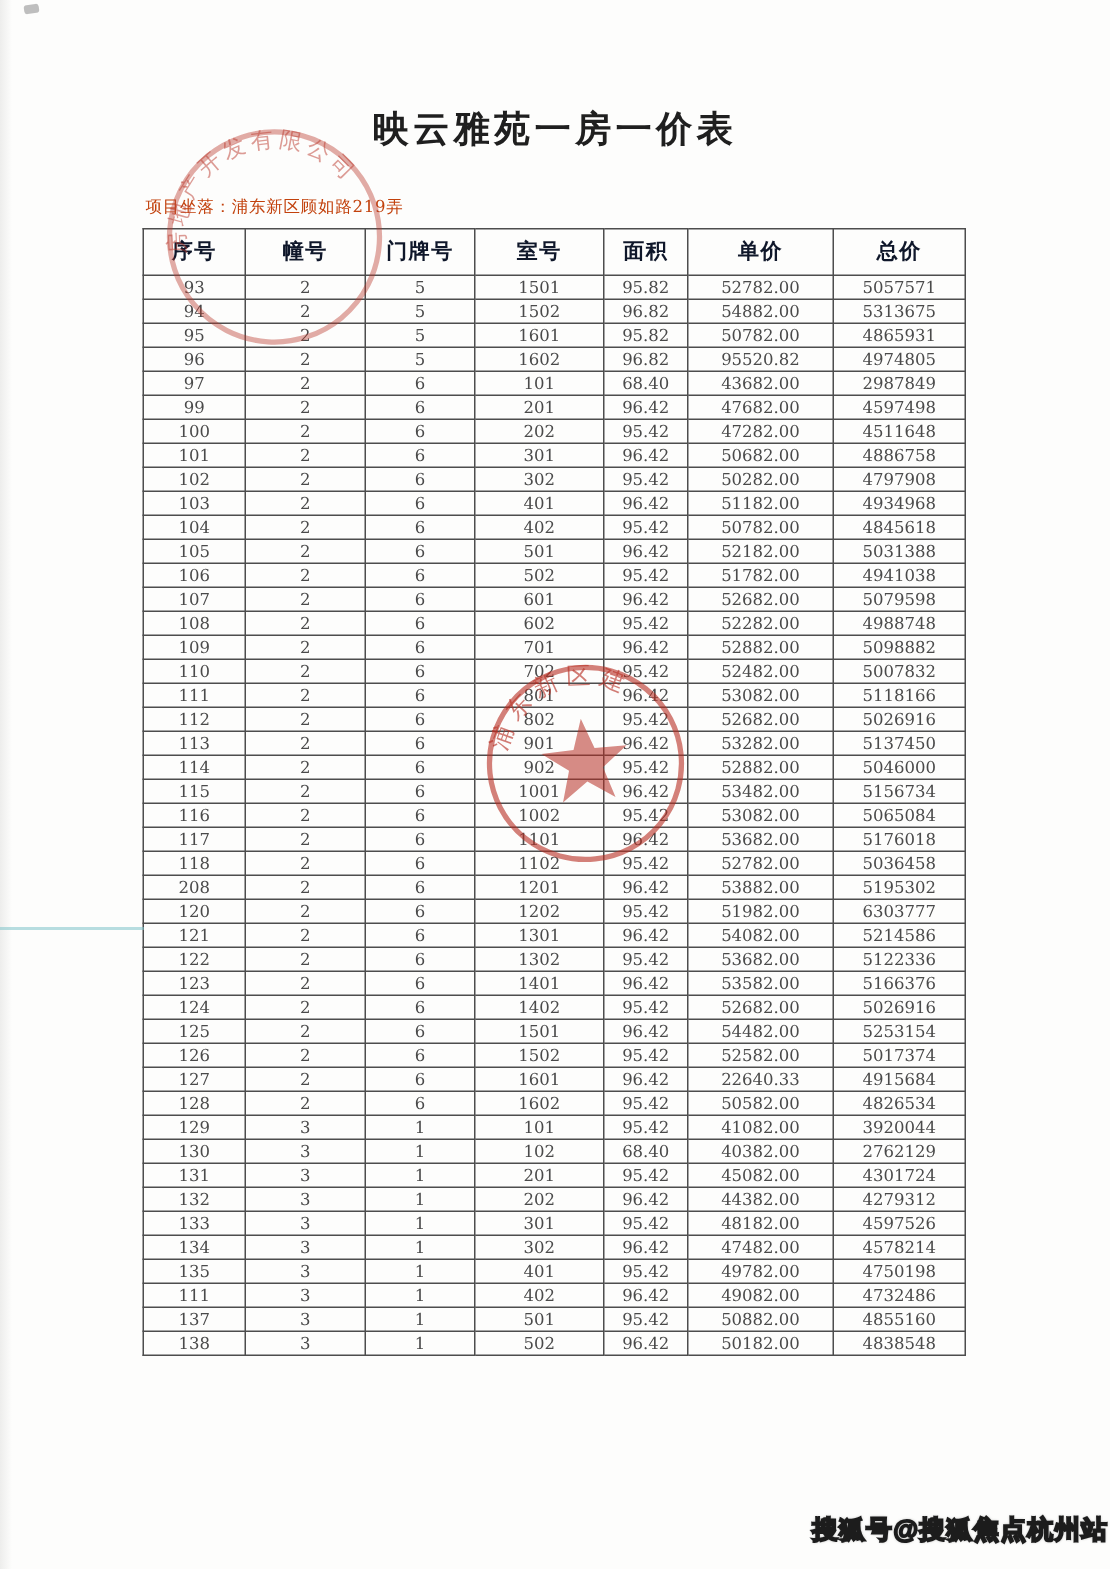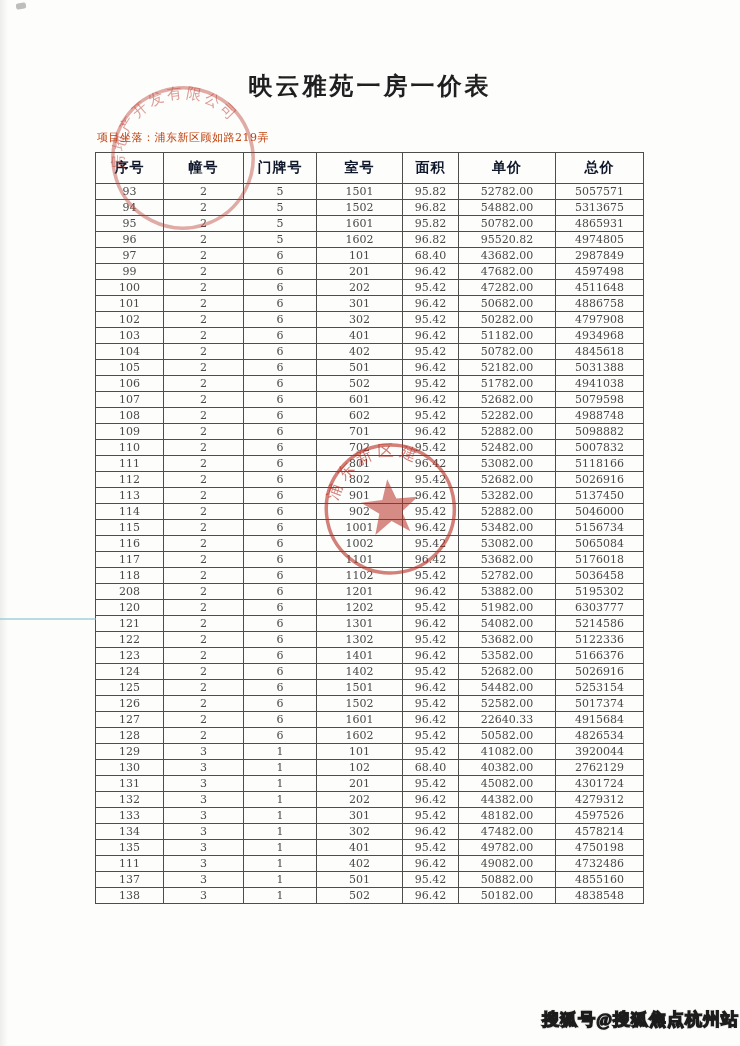--- a/index.html
+++ b/index.html
@@ -46,21 +46,21 @@
     color:#4a4a4a;
     padding:0;
   }
   
   .seal { position:absolute; pointer-events:none; }
   .seal-top-left { top:73px; left:98px; width:170px; height:170px; transform:rotate(-18deg); }
   .seal-middle   { top:431px; left:315px; width:150px; height:150px; transform:rotate(-6deg); }
   
   .watermark {
     position:absolute; top:1008px; right:1px;
-    font-family:Liberation Serif, serif;
+    font-family:Liberation Sans, sans-serif;
     font-size:17px; font-weight:bold; letter-spacing:1px;
     color:#0f172a;
     -webkit-text-stroke:1.3px #1c1c1c;
     text-shadow:0 0 2px rgba(40,40,40,0.65);
   }
   
   .artifact-blue-line {
     position:absolute; top:618px; left:0; width:96px; height:2px;
     background:rgba(125,195,200,0.55);
   }

